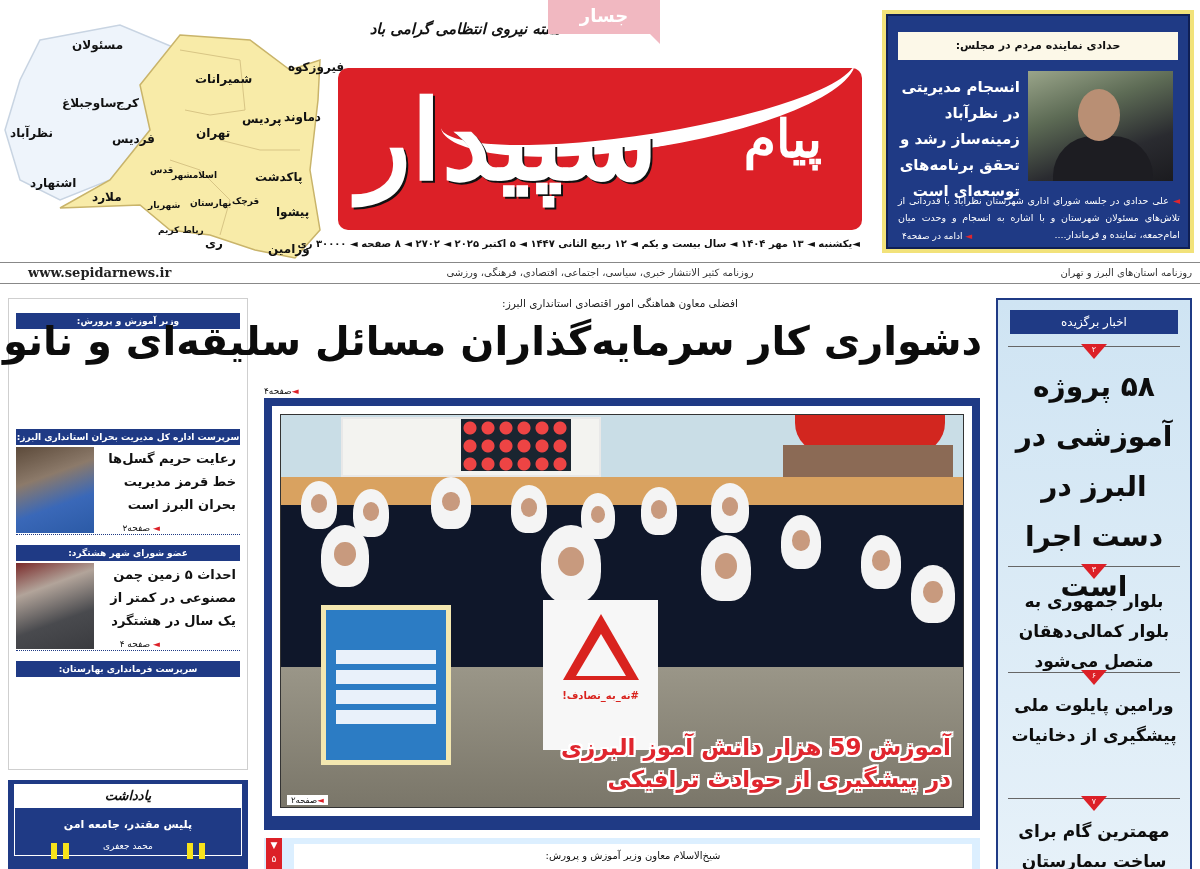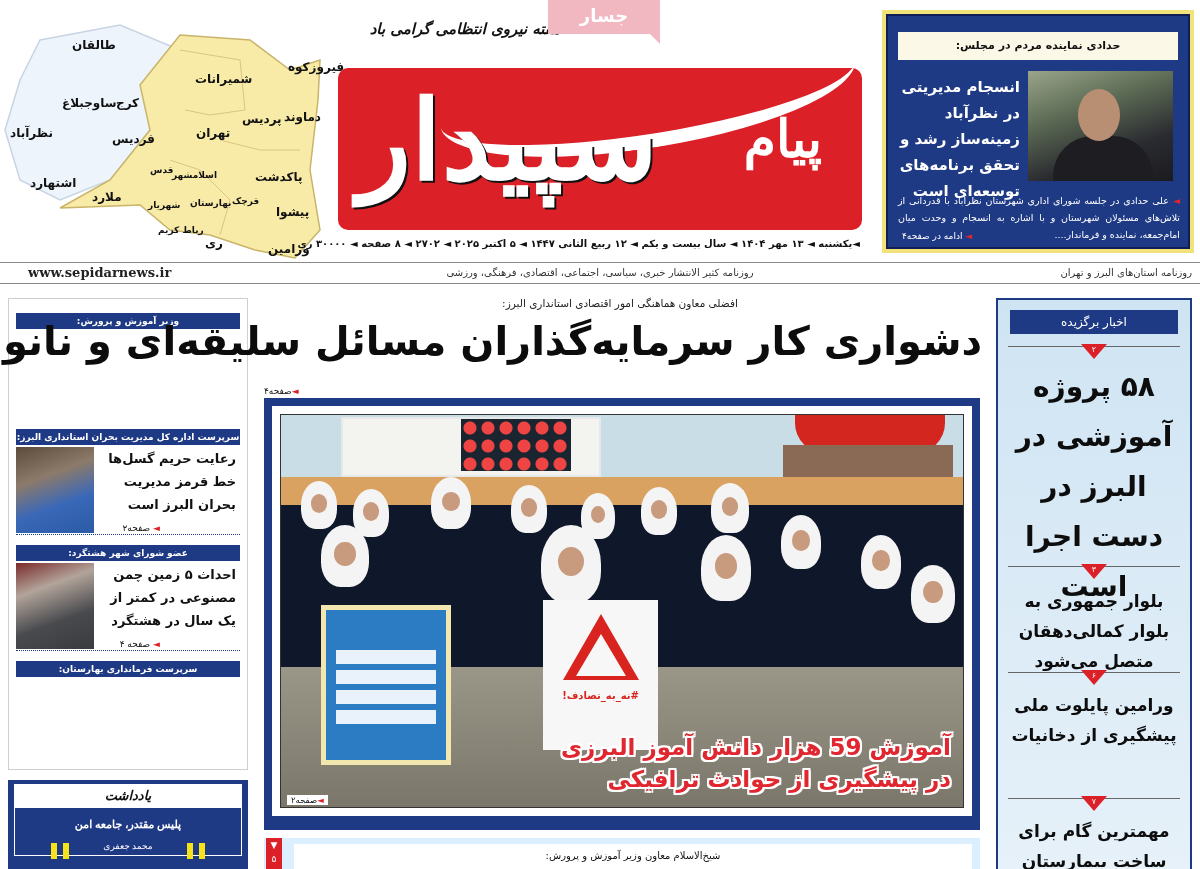--- a/index.html
+++ b/index.html
@@ -46,21 +46,21 @@
   .lc-item { position: absolute; left: 7px; width: 224px; }
   .lc-kicker { height: 16px; background: #1f3a85; color: #fff; font-size: 9px; font-weight: bold; line-height: 16px; text-align: center; direction: rtl; }
   .lc-body { position: relative; height: 90px; border-bottom: 1px dotted #1f3a85; }
   .lc-photo { position: absolute; left: 0; top: 2px; width: 78px; height: 86px; }
   .lc-title { position: absolute; right: 4px; left: 84px; top: 2px; font-weight: bold; font-size: 13px; line-height: 23px; direction: rtl; text-align: right; }
   .lc-page { position: absolute; left: 84px; right: 80px; bottom: 1px; font-size: 9px; direction: rtl; text-align: right; }
   .lc-page .tri { color: #dc2027; }
 
   .note { left: 8px; top: 780px; width: 240px; height: 89px; background: #1f3a85; padding: 4px 6px; }
   .note-title { background: #fff; height: 24px; text-align: center; line-height: 24px; font-weight: bold; font-size: 13px; direction: rtl; font-style: italic; }
-  .note-inner { border: 1px solid #fff; border-top: none; height: 48px; position: relative; font-family: Liberation Serif, serif; }
+  .note-inner { border: 1px solid #fff; border-top: none; height: 48px; position: relative; }
   .note-headline { color: #fff; text-align: center; font-weight: bold; font-size: 11px; padding-top: 10px; direction: rtl; }
   .note-author { color: #fff; text-align: center; font-size: 9px; padding-top: 10px; direction: rtl; }
   .quote { position: absolute; bottom: -4px; width: 18px; height: 16px; border-left: 6px solid #f6e21b; border-right: 6px solid #f6e21b; }
 
   
   .kicker-main { left: 260px; top: 297px; width: 720px; text-align: center; font-size: 10.5px; direction: rtl; color: #222; }
   .headline-main { left: 262px; top: 318px; width: 720px; text-align: center; font-size: 40px; font-weight: bold; direction: rtl; letter-spacing: -1px; white-space: nowrap; color: #0c0c0c; }
   .page-ref-main { left: 264px; top: 386px; font-size: 9px; direction: rtl; }
   .page-ref-main .tri { color: #dc2027; }
 
@@ -104,21 +104,21 @@
 <body>
 
 <div class="abs map">
   <svg viewBox="0 0 340 262">
     <path d="M40 40 L120 25 L180 50 L175 95 L150 130 L110 180 L60 200 L20 180 L5 130 L20 80 Z" fill="#eef4fb" stroke="#c8d4e2" stroke-width="1.5"></path>
     <path d="M180 35 L250 40 L290 70 L320 60 L318 100 L310 170 L320 230 L295 258 L255 250 L210 235 L170 230 L140 205 L60 208 L110 180 L150 130 L140 85 Z" fill="#f8eba8" stroke="#c9b46a" stroke-width="1.5"></path>
     <path d="M180 50 L240 60 L245 110 L210 115 L185 110" fill="none" stroke="#d8c585" stroke-width="1"></path>
     <path d="M220 140 L260 150 L300 150" fill="none" stroke="#d8c585" stroke-width="1"></path>
     <path d="M170 160 L200 170 L230 200 L220 235" fill="none" stroke="#d8c585" stroke-width="1"></path>
   </svg>
-  <span class="map-label" style="left:72px;top:38px;">طالقان</span>
+  <span class="map-label" style="left:72px;top:38px;">مسئولان</span>
   <span class="map-label" style="left:62px;top:96px;">ساوجبلاغ</span>
   <span class="map-label" style="left:116px;top:96px;">کرج</span>
   <span class="map-label" style="left:10px;top:126px;">نظرآباد</span>
   <span class="map-label" style="left:112px;top:132px;">فردیس</span>
   <span class="map-label" style="left:30px;top:176px;">اشتهارد</span>
   <span class="map-label" style="left:195px;top:72px;">شمیرانات</span>
   <span class="map-label" style="left:288px;top:60px;">فیروزکوه</span>
   <span class="map-label" style="left:196px;top:126px;">تهران</span>
   <span class="map-label" style="left:242px;top:112px;">پردیس</span>
   <span class="map-label" style="left:284px;top:110px;">دماوند</span>

